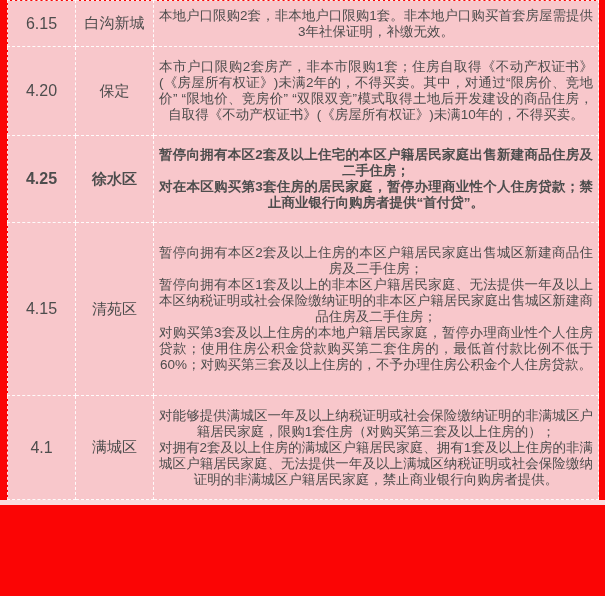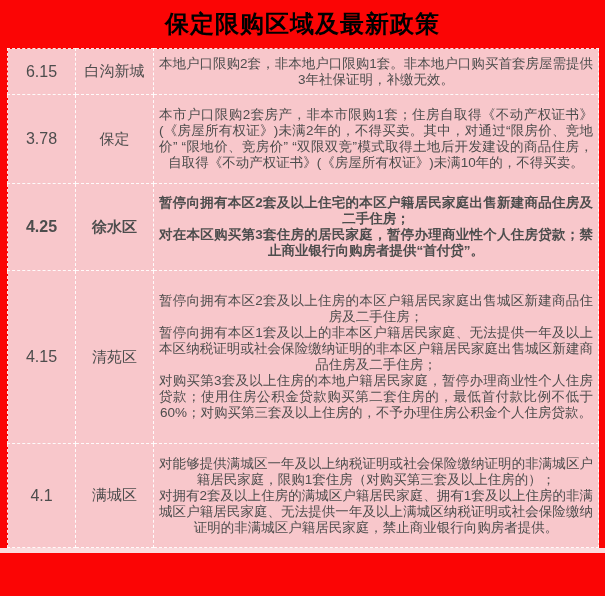--- a/index.html
+++ b/index.html
@@ -74,40 +74,39 @@
   .bottom-strip {
     height: 5px;
     margin: 0 -7px;
     background: #FBDCDE;
   }
 </style>
 </head>
 <body>
 
 <div class="frame">
-  <div class="title">保定限购区域及最新政策</div>
 
   <table class="tbl">
     <colgroup>
       <col class="c-date">
         <col class="c-region">
         <col class="c-policy">
     </colgroup>
     <tbody>
 
     <tr class="row r1">
       <td class="date">6.15</td>
       <td class="region">白沟新城</td>
       <td class="policy">
         <div class="para">本地户口限购2套，非本地户口限购1套。非本地户口购买首套房屋需提供3年社保证明，补缴无效。</div>
       </td>
     </tr>
 
     <tr class="row r2">
-      <td class="date">3.78</td>
+      <td class="date">4.20</td>
       <td class="region">保定</td>
       <td class="policy">
         <div class="para">本市户口限购2套房产，非本市限购1套；住房自取得《不动产权证书》(《房屋所有权证》)未满2年的，不得买卖。其中，对通过“限房价、竞地价” “限地价、竞房价” “双限双竞”模式取得土地后开发建设的商品住房，自取得《不动产权证书》(《房屋所有权证》)未满10年的，不得买卖。</div>
       </td>
     </tr>
 
     <tr class="row r3">
       <td class="date">4.25</td>
       <td class="region">徐水区</td>
       <td class="policy">

